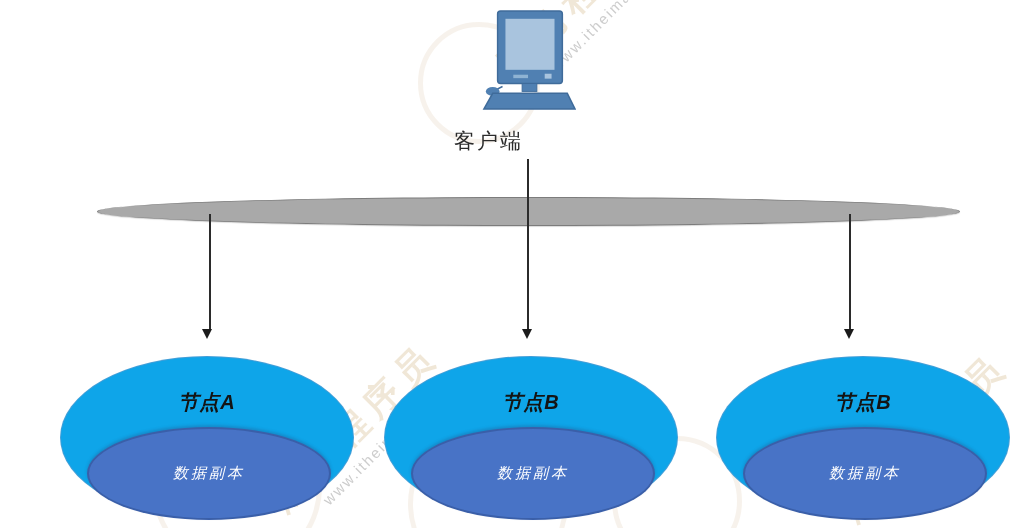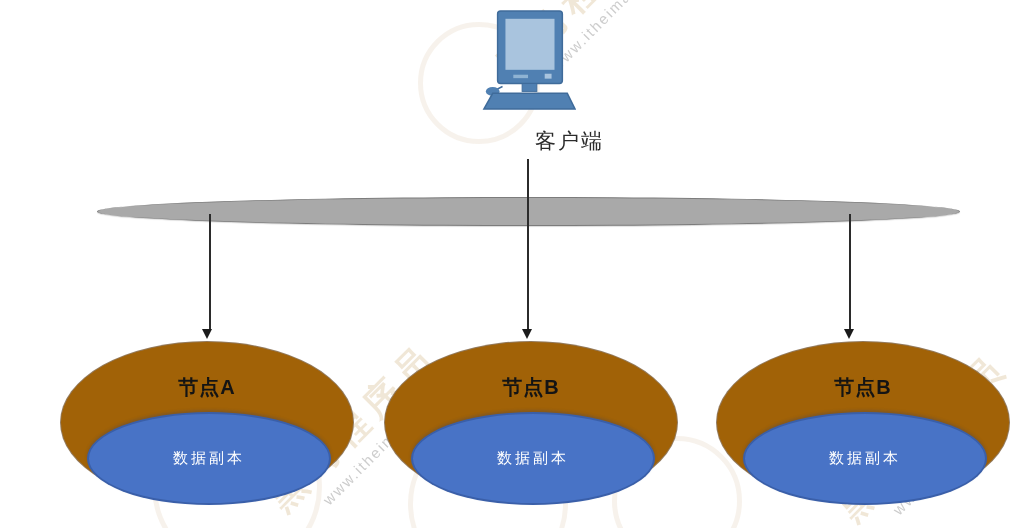--- a/index.html
+++ b/index.html
@@ -8,21 +8,21 @@
     overflow:hidden;font-family:"Liberation Sans","DejaVu Sans",sans-serif;
   }
   
   .wm{position:absolute;transform:rotate(-45deg);text-align:center;pointer-events:none;z-index:0;}
   .wm .zh{display:block;font-size:36px;font-weight:700;color:#c9a468;opacity:.26;letter-spacing:8px;white-space:nowrap;}
   .wm .url{display:block;font-size:15px;color:#9b9b9b;opacity:.5;letter-spacing:2px;white-space:nowrap;}
   .wm-circle{position:absolute;border:5px solid rgba(203,176,134,.16);border-radius:50%;z-index:0;}
   
   .client-icon{position:absolute;left:482px;top:8px;width:94px;height:104px;z-index:2;}
   .client-label{
-    position:absolute;left:454px;top:127px;width:150px;text-align:right;
+    position:absolute;left:454px;top:127px;width:150px;text-align:left;
     font-size:21px;letter-spacing:2px;color:#2b2b2b;z-index:2;
   }
   
   .vline{position:absolute;width:2px;background:#2b2b2b;z-index:3;}
   .line-center{left:527px;top:159px;height:171px;}
   .line-left{left:209px;top:214px;height:116px;}
   .line-right{left:849px;top:214px;height:116px;}
   .arrowhead{
     position:absolute;width:0;height:0;z-index:3;
     border-left:5.5px solid transparent;border-right:5.5px solid transparent;
@@ -30,22 +30,22 @@
   }
   .ah-left{left:202px;} .ah-center{left:522px;} .ah-right{left:844px;}
   
   .bus{
     position:absolute;left:97px;top:197px;width:861px;height:27px;
     background:#a9a9a9;border:1px solid #7c7c7c;border-radius:50%;z-index:1;
     box-shadow:0 1px 1px rgba(0,0,0,.15);
   }
   
   .node{
-    position:absolute;top:341px;width:292px;height:161px;border-radius:50%;
-    background:#a16207;border:1px solid rgba(130,150,195,.45);z-index:2;
+    position:absolute;top:356px;width:292px;height:161px;border-radius:50%;
+    background:#0ea5e9;border:1px solid rgba(130,150,195,.45);z-index:2;font-style:italic;
   }
   .node-1{left:60px;} .node-2{left:384px;} .node-3{left:716px;}
   .node-label{
     position:absolute;top:32px;left:0;width:100%;text-align:center;
     font-size:20px;font-weight:700;color:#141414;letter-spacing:1px;
   }
   .replica{
     position:absolute;left:26px;top:70px;width:240px;height:89px;border-radius:50%;
     background:#4873c6;border:2px solid rgba(44,76,140,.5);
     display:flex;align-items:center;justify-content:center;

